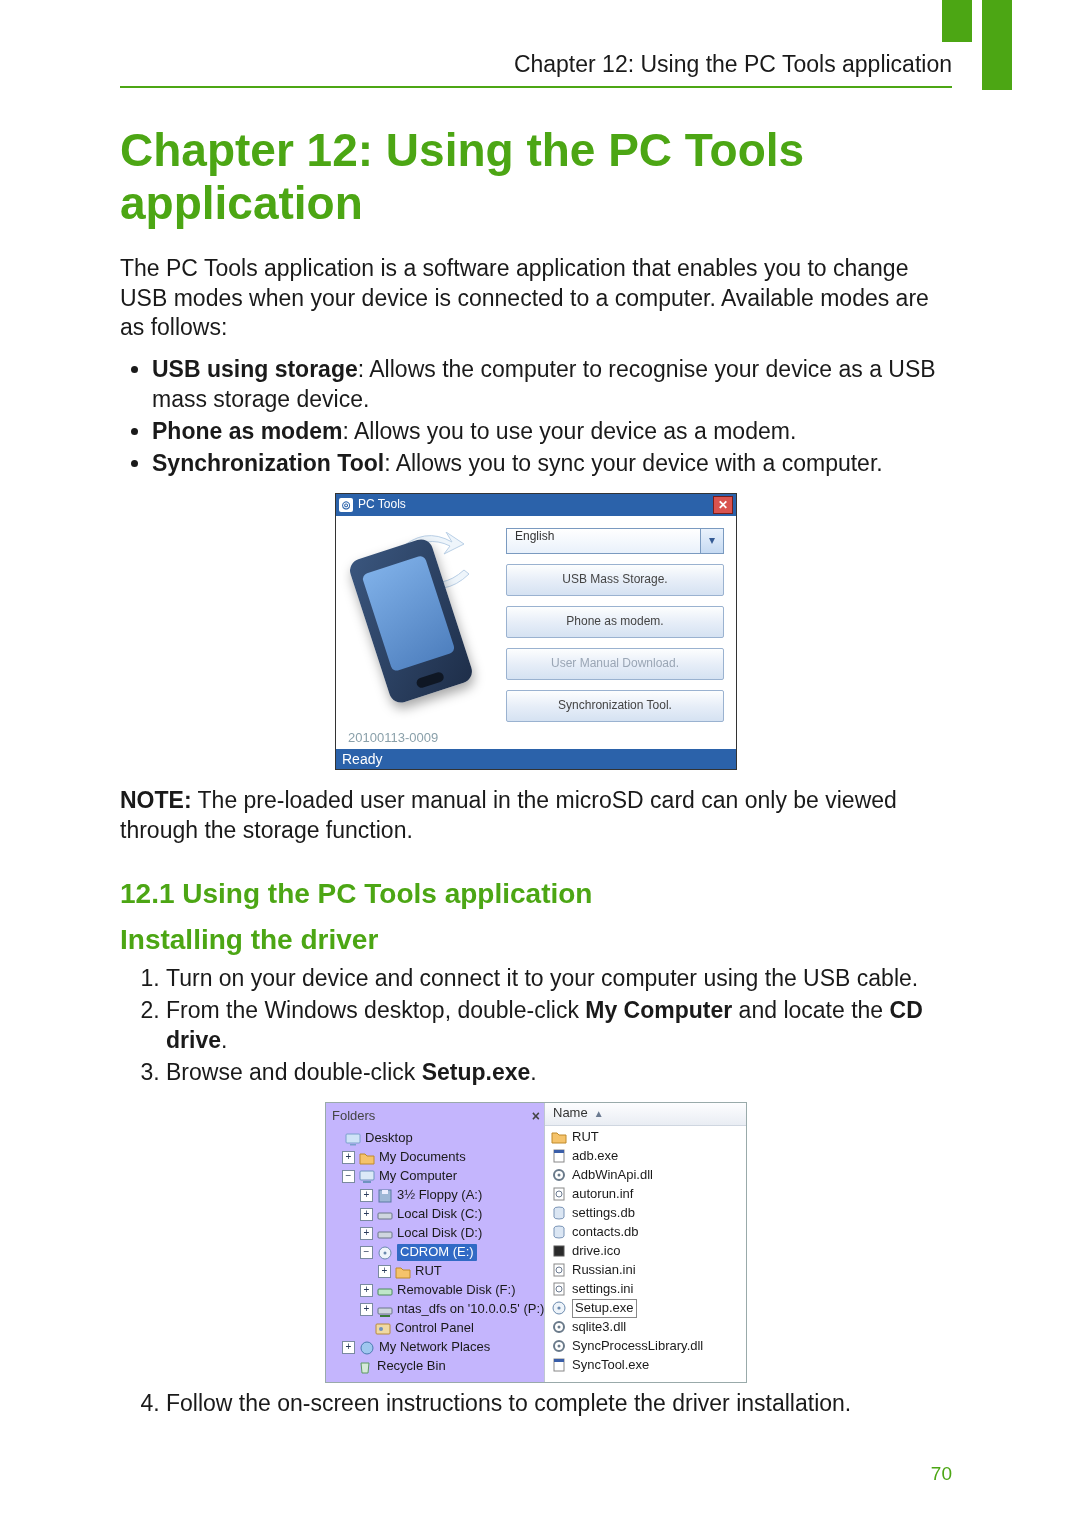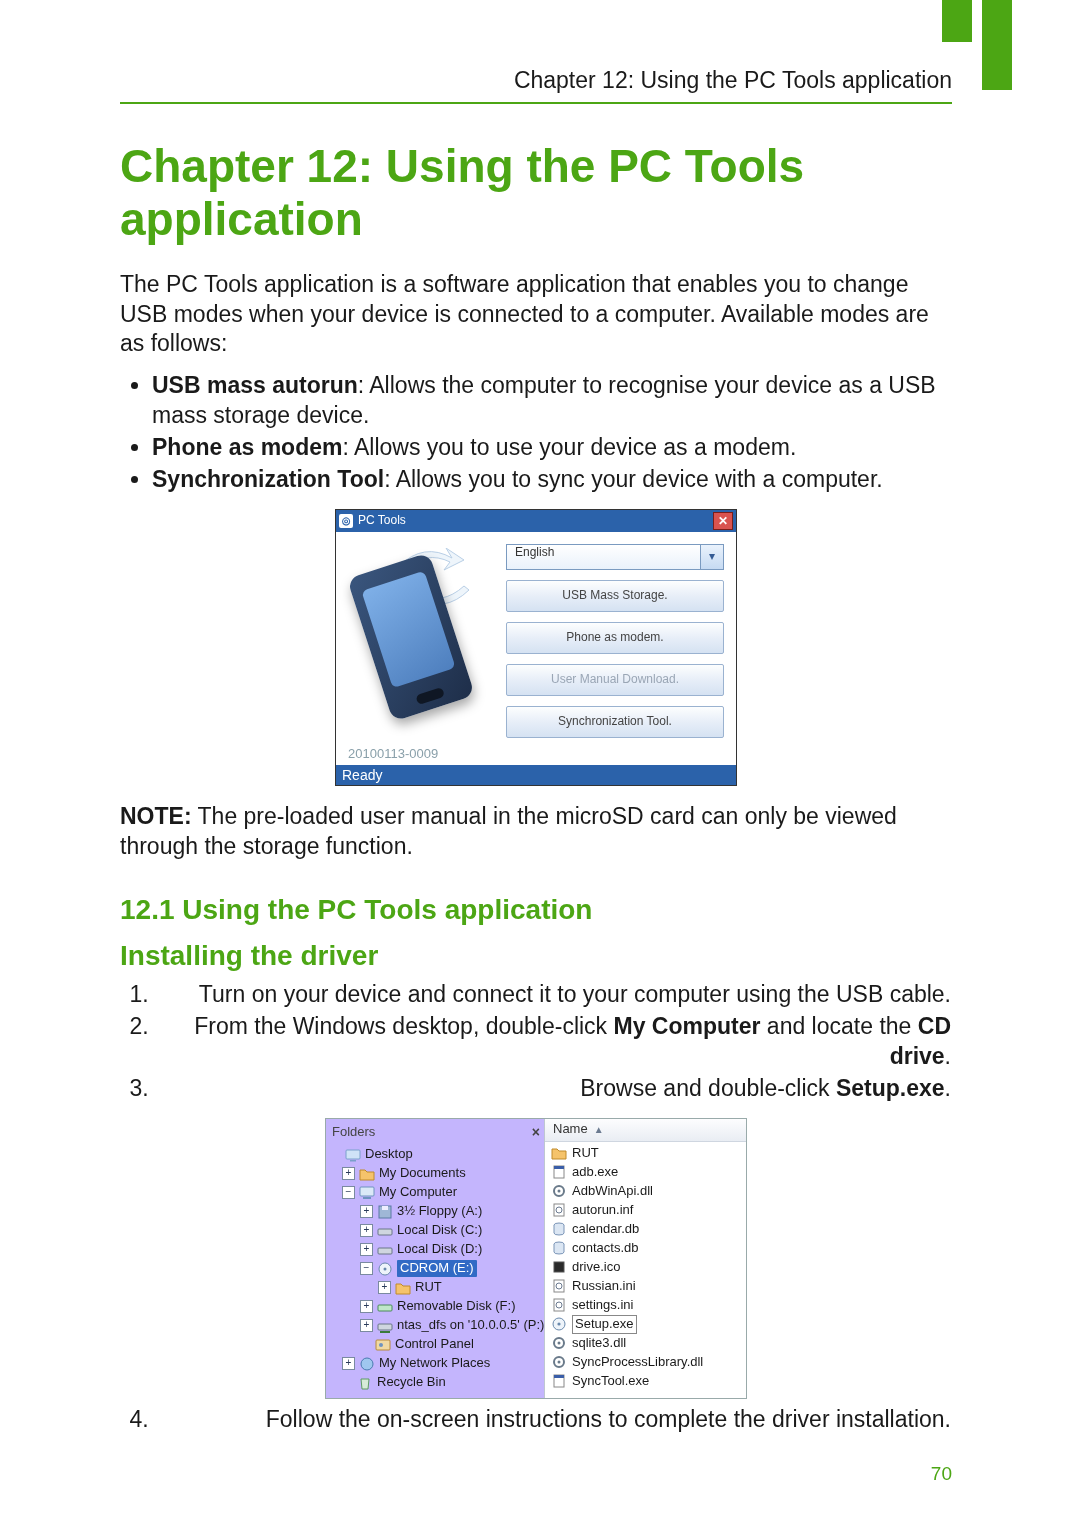--- a/index.html
+++ b/index.html
@@ -11,21 +11,21 @@
     --bluelight:#c9ddf4;
     --panel:#dde4ec;
     --winborder:#0a246a;
     --tabblue:#7aa7dc;
   }
   html,body{margin:0;padding:0;background:#fff;}
   .page{
     width:1012px;height:1527px;
     box-sizing:border-box;
     position:relative;
-    padding:66px 60px 40px 120px;
+    padding:50px 60px 40px 120px;
     font-family:Arial,Helvetica,sans-serif;
     color:var(--text);
     font-size:23px;
     line-height:1.3;
   }
   
   .corner-tabs{position:absolute;top:0;right:0;display:flex;}
   .tab-a{width:30px;height:42px;background:var(--accent);}
   .tab-b{width:30px;height:90px;background:var(--accent);margin-left:10px;}
   
@@ -51,21 +51,21 @@
   h3.sub{
     color:var(--accent);
     font-weight:bold;
     font-size:28px;
     margin:6px 0 6px 0;
   }
   p.intro{margin:0 0 12px 0;}
   ul.modes{margin:0 0 14px 0;padding-left:32px;}
   ul.modes li{margin:2px 0;}
   ol.steps{margin:0 0 14px 0;padding-left:34px;}
-  ol.steps li{margin:2px 1px;text-align:right;}
+  ol.steps li{margin:2px 12px;}
   .b{font-weight:bold;}
   .note{margin:16px 0 10px 0;}
   .pgnum{position:absolute;bottom:40px;right:60px;color:var(--accent);font-size:19px;}
 
   
   .pctools-wrap{display:flex;justify-content:center;margin:2px 0 6px 0;}
   .pctools{
     width:400px;border:1px solid #333;background:#fff;font-size:13px;
     font-family:Tahoma,Arial,sans-serif;
   }
@@ -178,21 +178,21 @@
   </div>
 
   <div class="runhead">Chapter 12: Using the PC Tools application</div>
   <hr class="rule">
 
   <h1 class="chapter">Chapter 12: Using the PC Tools application</h1>
 
   <p class="intro">The PC Tools application is a software application that enables you to change USB modes when your device is connected to a computer. Available modes are as follows:</p>
 
   <ul class="modes">
-    <li><span class="b">USB mass autorun</span><span>: Allows the computer to recognise your device as a USB mass storage device.</span></li>
+    <li><span class="b">USB using storage</span><span>: Allows the computer to recognise your device as a USB mass storage device.</span></li>
     <li><span class="b">Phone as modem</span><span>: Allows you to use your device as a modem.</span></li>
     <li><span class="b">Synchronization Tool</span><span>: Allows you to sync your device with a computer.</span></li>
   </ul>
 
   <div class="pctools-wrap">
     <div class="pctools">
       <div class="titlebar">
         <span class="ticon">◎</span>
         <span class="title">PC Tools</span>
         <span class="close">✕</span>
@@ -412,21 +412,21 @@
               </span>
               <span class="fname">autorun.inf</span>
             </div>
             <div class="fi">
               <span class="ic">
                 <svg viewBox="0 0 16 14">
                   <ellipse cx="8" cy="3" rx="5" ry="2" fill="#dbe6f3" stroke="#7a94b6"></ellipse>
                   <path d="M3 3v8a5 2 0 0010 0V3" fill="#dbe6f3" stroke="#7a94b6"></path>
                 </svg>
               </span>
-              <span class="fname">calendar.db</span>
+              <span class="fname">settings.db</span>
             </div>
             <div class="fi">
               <span class="ic">
                 <svg viewBox="0 0 16 14">
                   <ellipse cx="8" cy="3" rx="5" ry="2" fill="#dbe6f3" stroke="#7a94b6"></ellipse>
                   <path d="M3 3v8a5 2 0 0010 0V3" fill="#dbe6f3" stroke="#7a94b6"></path>
                 </svg>
               </span>
               <span class="fname">contacts.db</span>
             </div>

